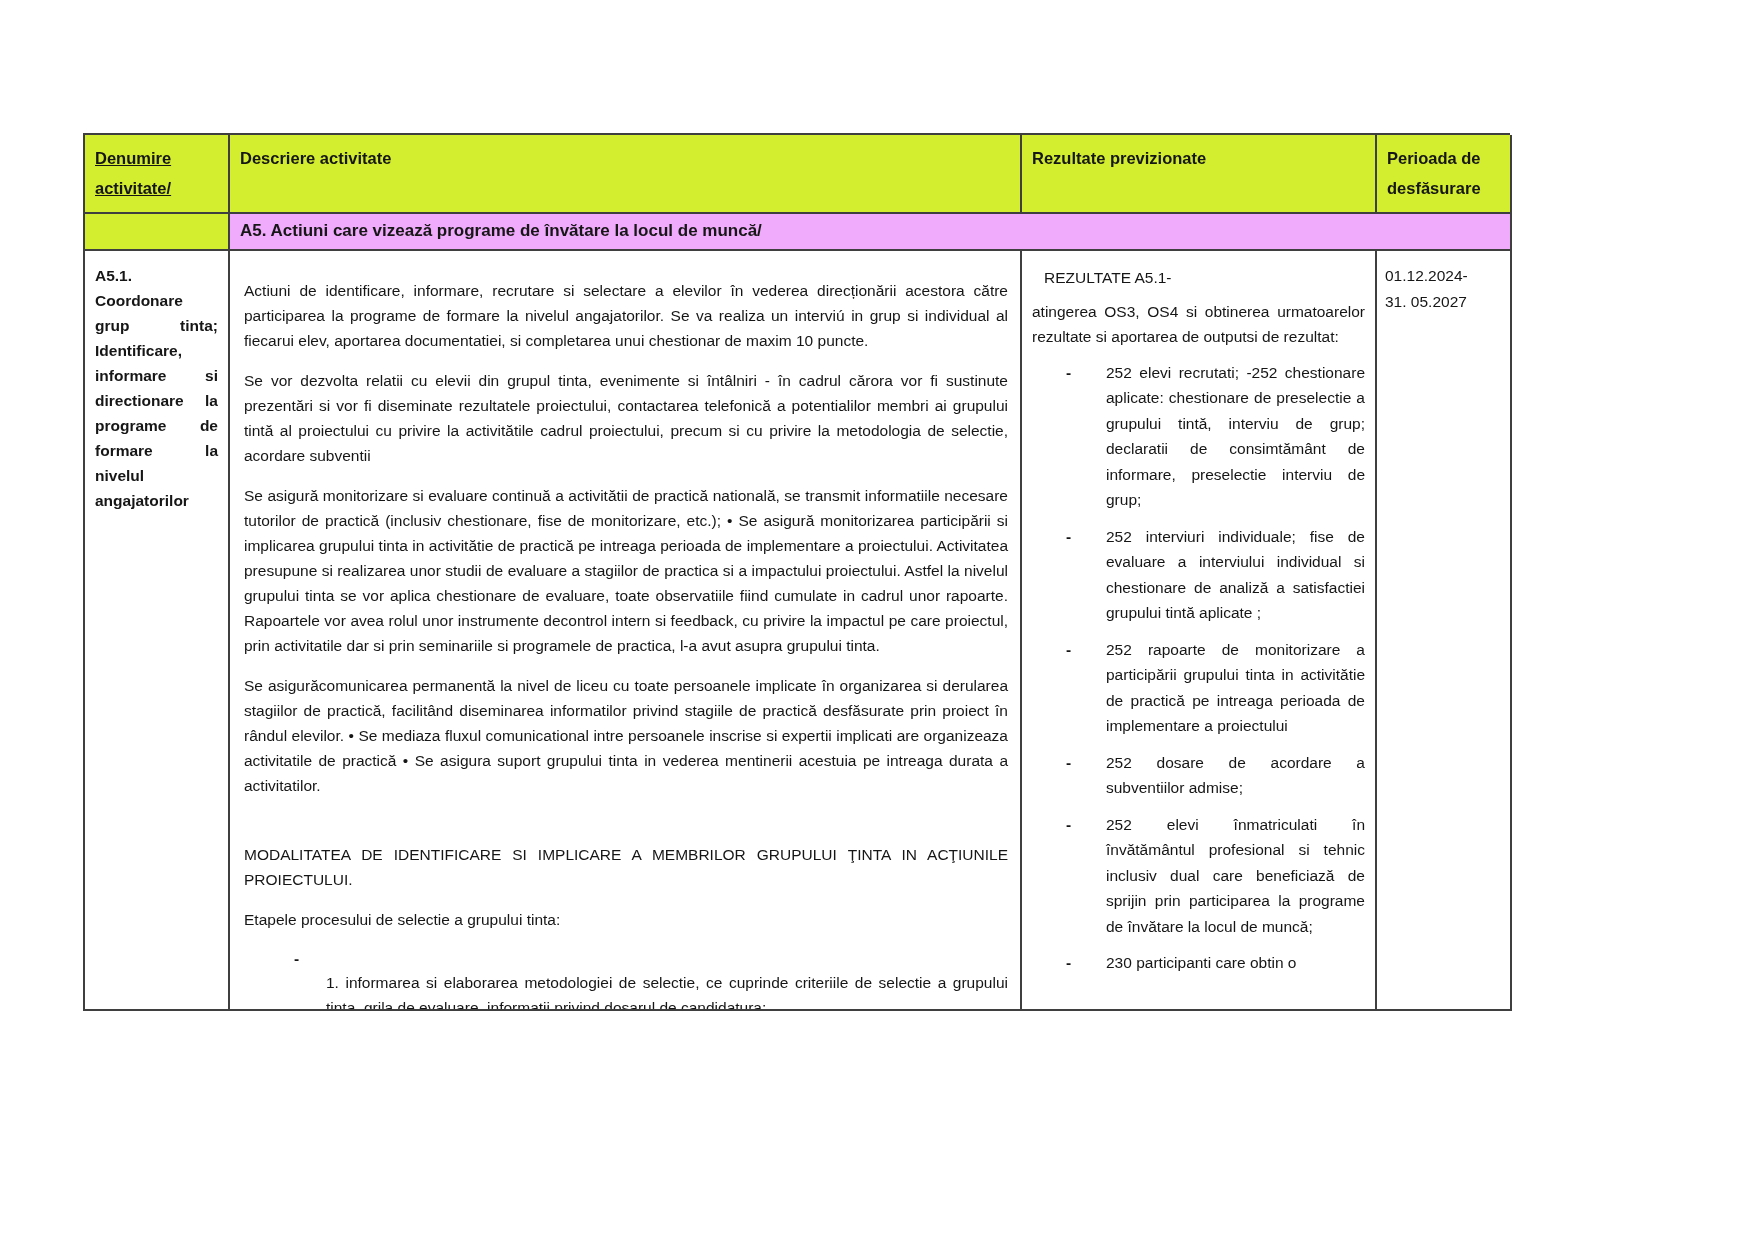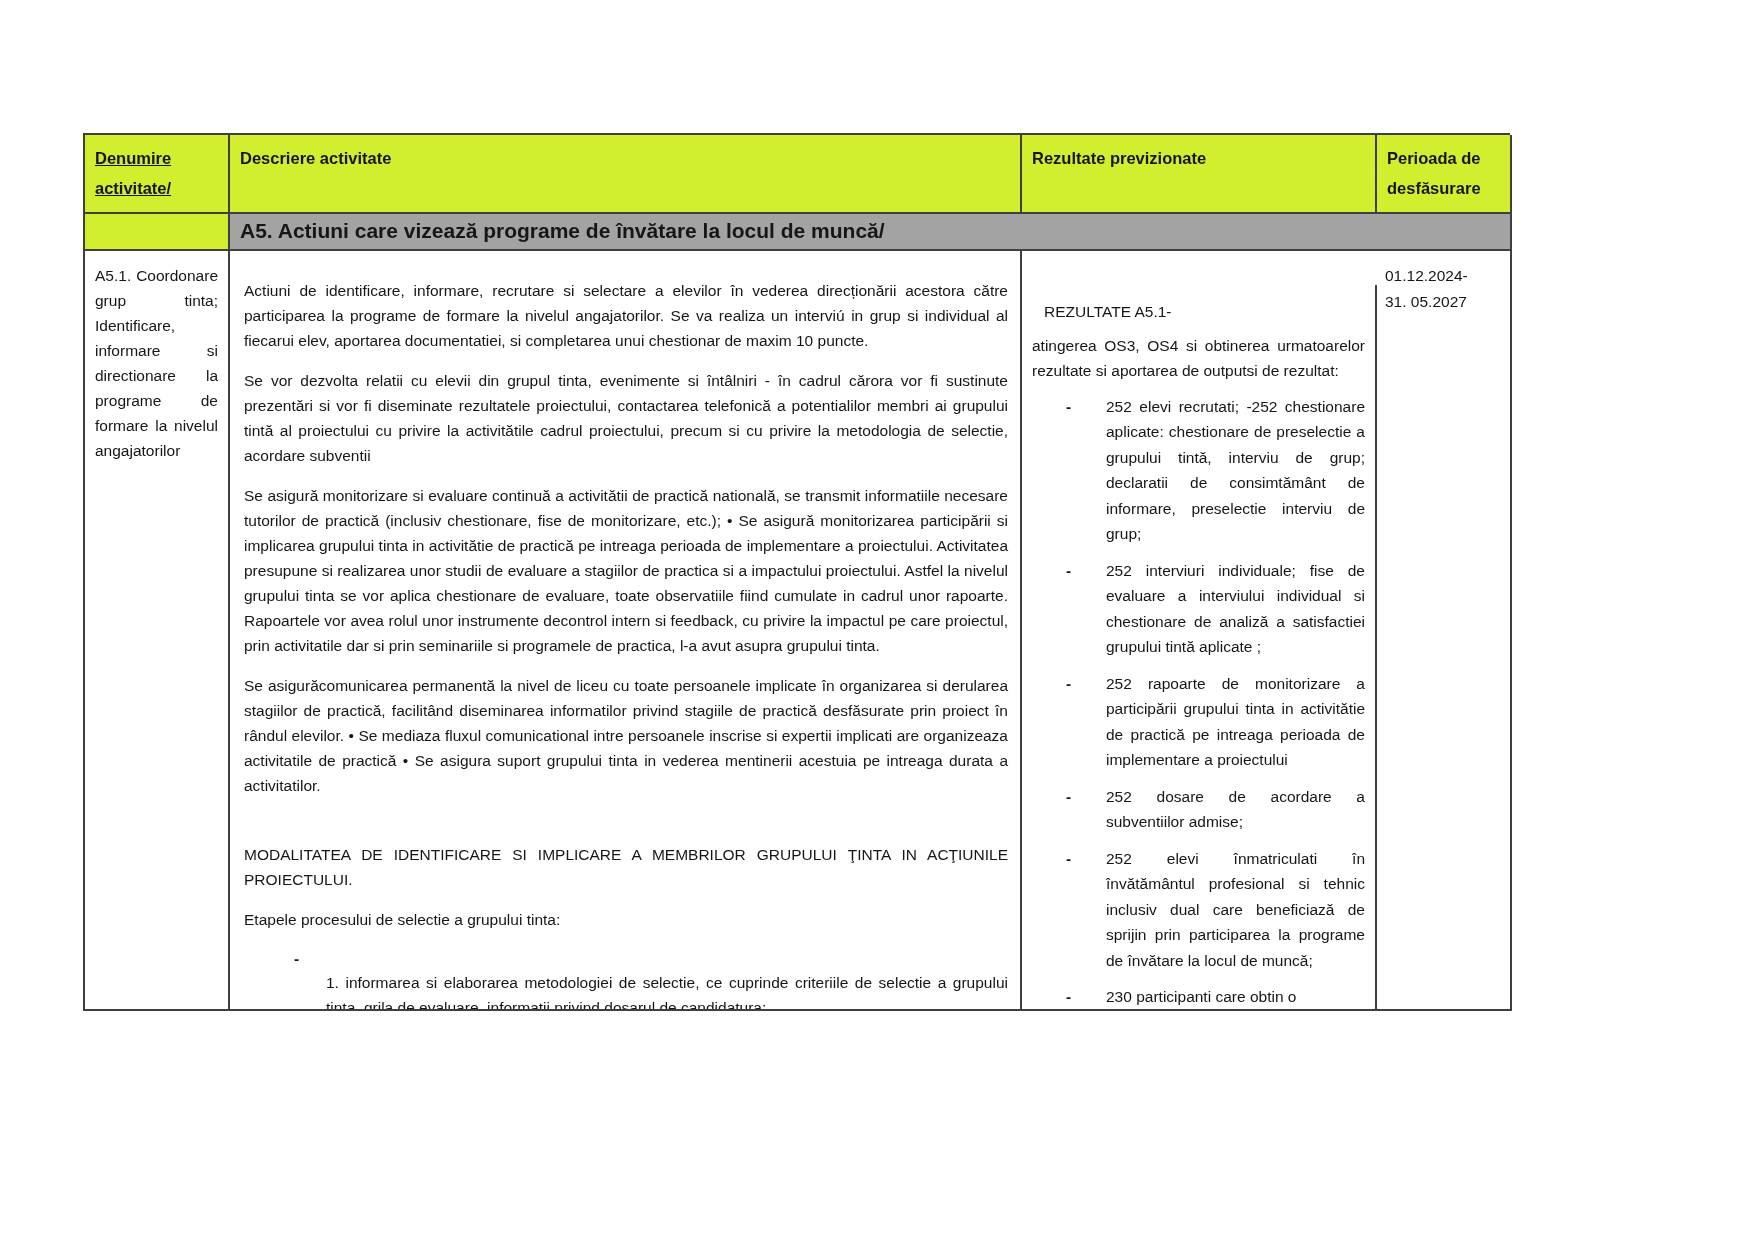--- a/index.html
+++ b/index.html
@@ -15,29 +15,29 @@
     grid-template-rows:79px 37px 760px;
     border-top:2px solid #3f3f3f; border-left:2px solid #3f3f3f;
   }
   .cell {
     border-right:2px solid #3f3f3f; border-bottom:2px solid #3f3f3f;
     overflow:hidden; padding:8px 10px;
   }
   .hdr { background:#d3ee2e; font-weight:bold; font-size:16.5px; line-height:30px; }
   .hdr-underline span { text-decoration:underline; }
   .section-cell { background:#d3ee2e; }
-  .section-merged { grid-column:2 / 5; background:#a3a3a3; font-weight:bold; font-size:21px; line-height:22px; padding-top:6px; }
-  .name-cell { font-weight:normal; font-size:15.5px; line-height:25px; padding-top:12px; text-align:justify; }
+  .section-merged { grid-column:2 / 5; background:#f0abfc; font-weight:bold; font-size:17px; line-height:22px; padding-top:6px; }
+  .name-cell { font-weight:bold; font-size:15.5px; line-height:25px; padding-top:12px; text-align:justify; }
   .desc-cell { font-size:15.5px; line-height:25px; padding:12px 12px 0 14px; text-align:justify; }
   .desc-cell p { margin:15px 0 12px 0; }
   .caps-par { margin-top:44px !important; }
   .desc-bullet { display:flex; padding-left:50px; margin-top:14px; }
   .desc-bullet .dash { width:32px; flex:0 0 32px; font-weight:bold; }
   .desc-bullet .btext { flex:1; text-align:justify;margin-top:24px; }
-  .res-cell { font-size:15.5px; line-height:25.5px; padding:14px 10px 0 10px;margin-top:34px; }
+  .res-cell { font-size:15.5px; line-height:25.5px; padding:14px 10px 0 10px; }
   .res-title { padding-left:12px; margin:0 0 8px 0; }
   .res-intro { margin:0 0 10px 0; text-align:justify; }
   .res-item { display:flex; padding-left:34px; margin-bottom:11px; }
   .res-item .dash { width:40px; flex:0 0 40px; font-weight:bold; }
   .res-item .itext { flex:1; text-align:justify; }
   .period-cell { font-size:15.5px; line-height:26px; padding-top:12px; padding-left:8px; padding-right:4px; }
 </style>
 </head>
 <body>
 

